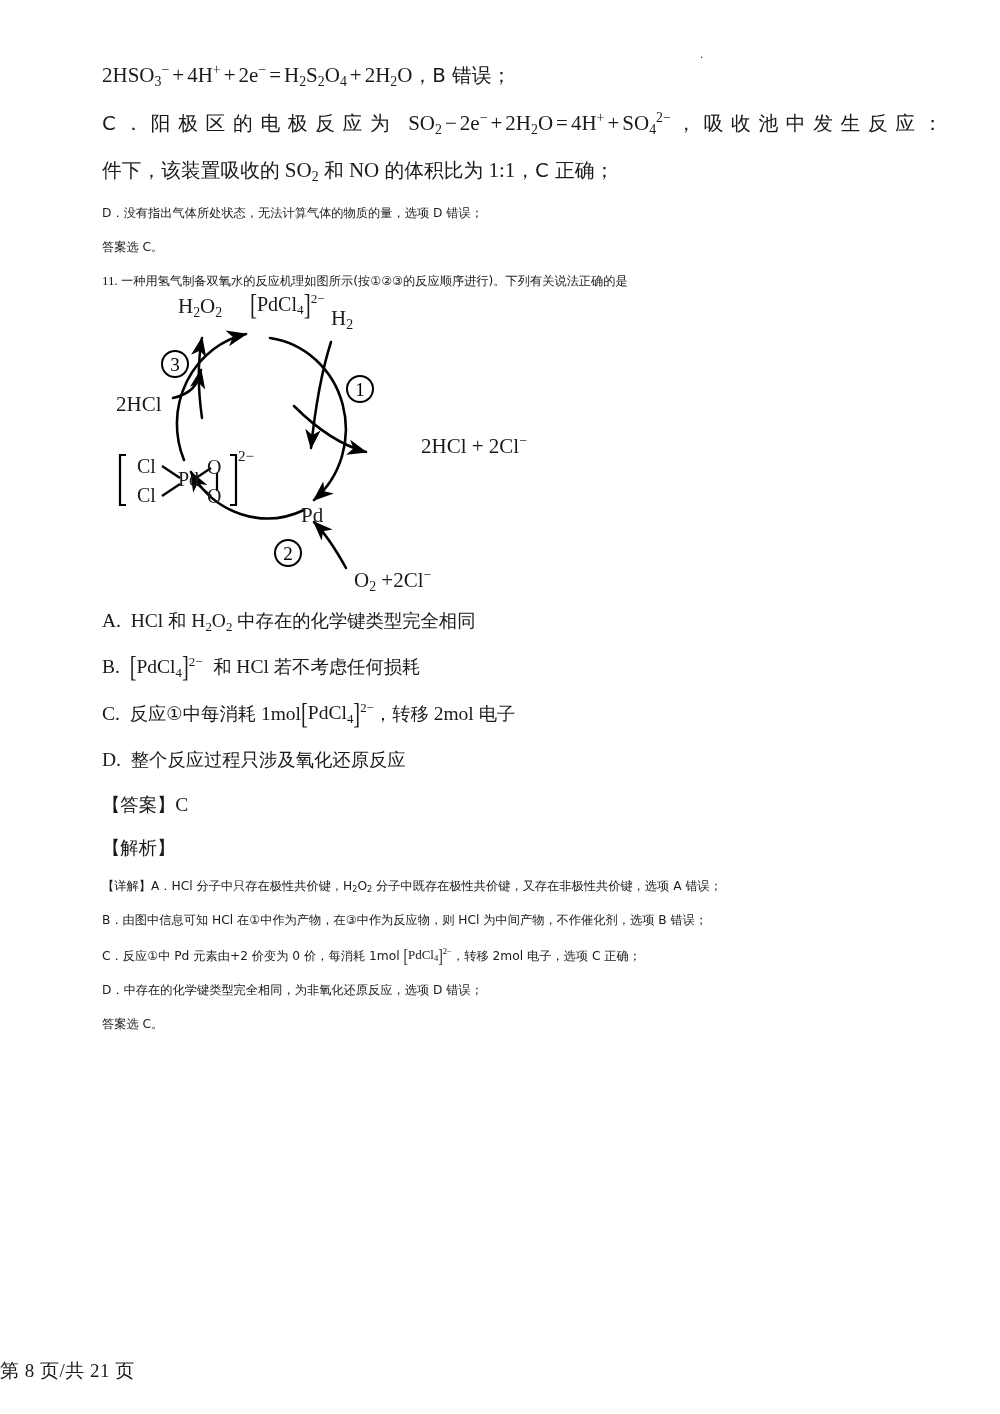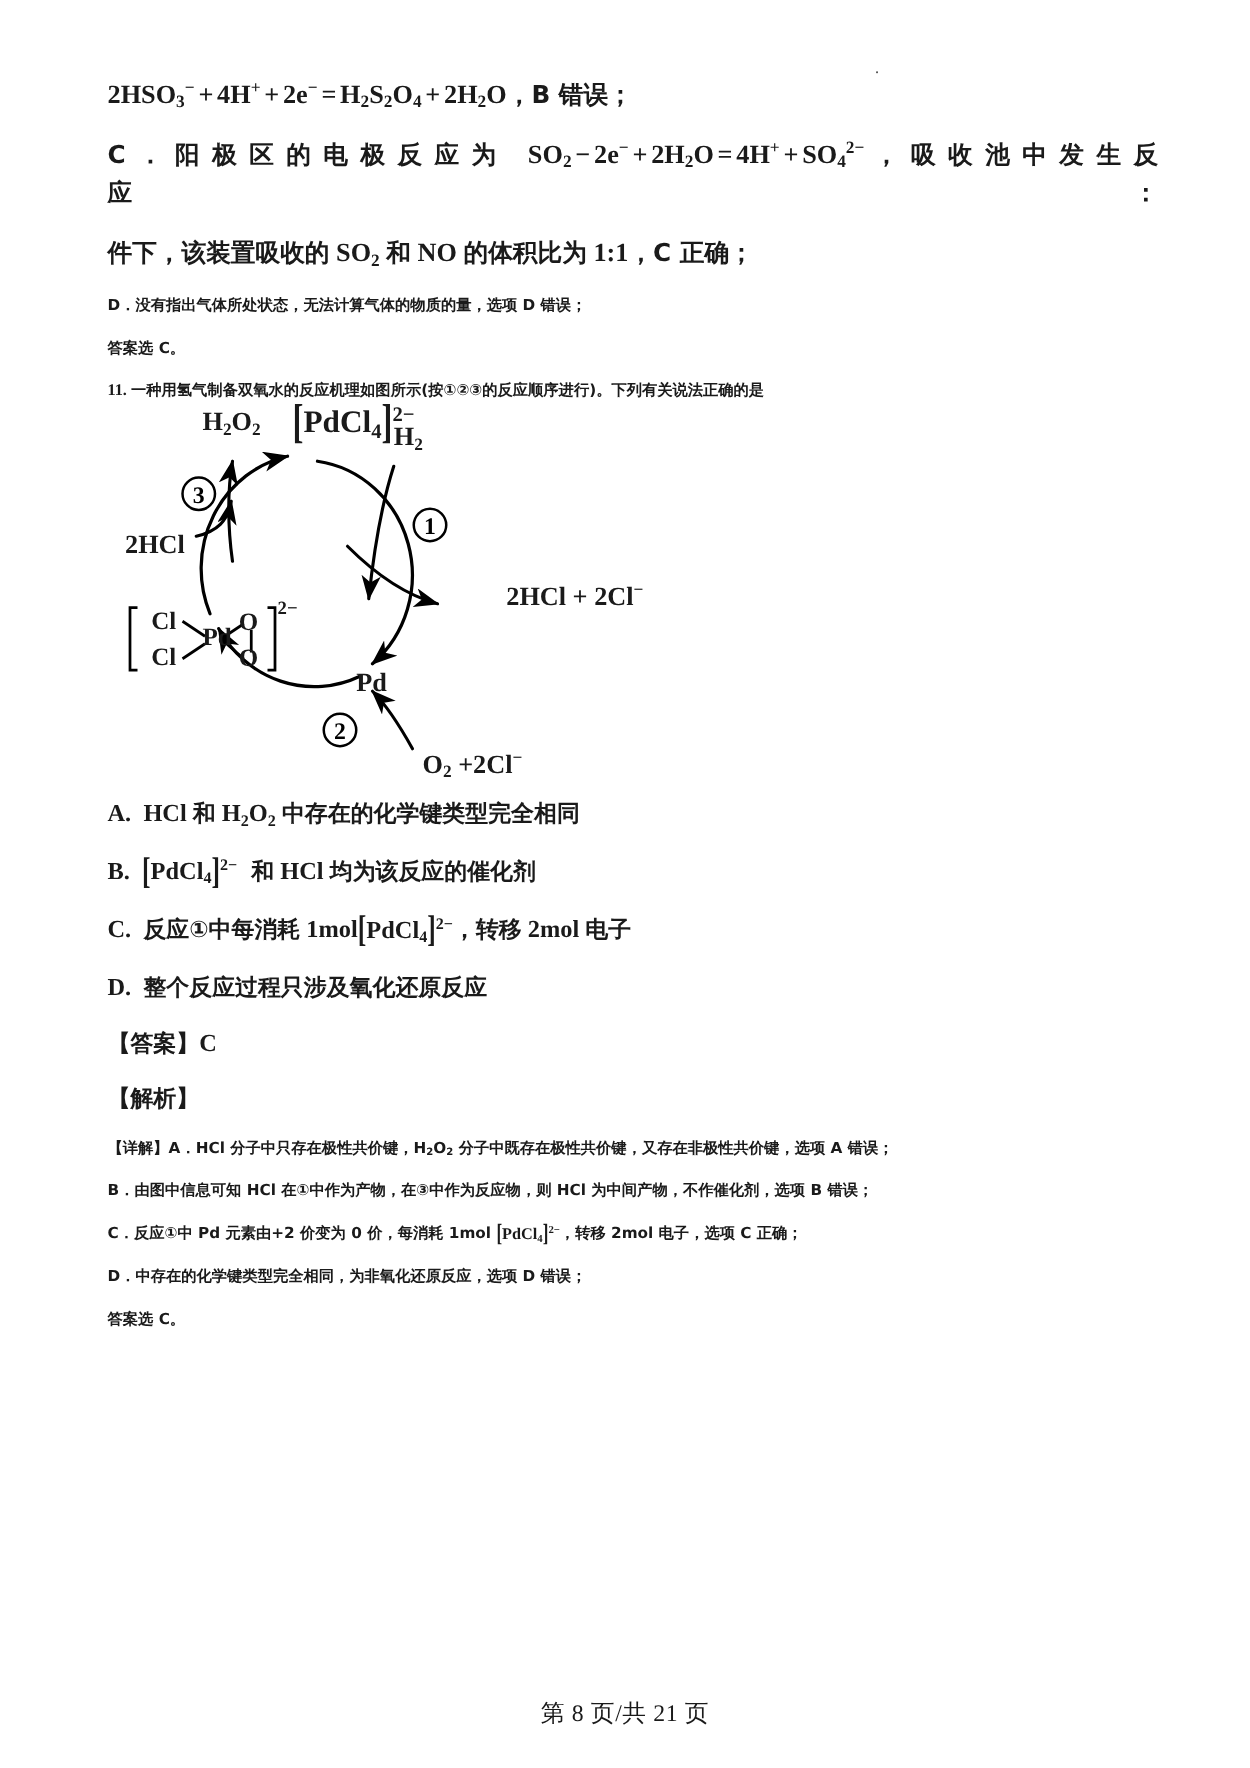--- a/index.html
+++ b/index.html
@@ -16,24 +16,23 @@
     overflow: hidden;
   }
   .page {
     position: absolute;
     left: 0; top: 0;
     width: 1000px;
     height: 1414px;
   }
   .content {
     position: absolute;
-    left: 86px;
+    left: 102px;
     top: 60px;
     width: 848px;
-    font-weight: bold;
   }
   .dot-mark {
     position: absolute;
     left: 700px;
     top: 47px;
     font-size: 13px;
     color: #444;
     line-height: 1;
   }
   .line {
@@ -72,21 +71,20 @@
     width: 430px;
     height: 300px;
     margin: 4px 0 6px 16px;
   }
   .figure-wrap svg { display: block; }
   .footer {
     position: absolute;
     left: 0;
     top: 1358px;
     width: 1000px;
-    text-align: center;
     font-size: 19px;
     letter-spacing: 0.5px;
   }
   .bracket-l, .bracket-r {
     display: inline-block;
     transform: scaleY(1.45);
     font-size: 1.05em;
     vertical-align: -0.02em;
   }
   .opt { font-size: 19.5px; line-height: 1.5; margin: 0 0 16px 0; }
@@ -178,21 +176,21 @@
           <line x1="44" y1="196" x2="62" y2="184"></line>
 
           <line x1="78" y1="178" x2="93" y2="168"></line>
           <line x1="78" y1="183" x2="93" y2="196"></line>
           <line x1="99" y1="173" x2="99" y2="191"></line>
         </g>
       </svg>
 
       <div style="position:absolute; left:60px; top:-6px; font-size:21px;">H<sub>2</sub>O<sub>2</sub></div>
 
-      <div style="position:absolute; left:132px; top:-8px; font-size:25px;">
+      <div style="position:absolute; left:132px; top:-8px; font-size:20px;">
         <span class="bracket-l">[</span>PdCl<sub>4</sub><span class="bracket-r">]</span><sup>2−</sup>
       </div>
 
       <div style="position:absolute; left:213px; top:6px; font-size:21px;">H<sub>2</sub></div>
 
       <div style="position:absolute; left:258px; top:134px; font-size:21px; white-space:nowrap;margin-left:45px;">2HCl&nbsp;+&nbsp;2Cl<sup>−</sup></div>
 
       <div style="position:absolute; left:183px; top:203px; font-size:21px;">Pd</div>
 
       <div style="position:absolute; left:196px; top:268px; font-size:21px; white-space:nowrap;margin-left:40px;">O<sub>2</sub>&nbsp;+2Cl<sup>−</sup></div>
@@ -208,21 +206,21 @@
     </div>
 
     <div class="opt">
       <span>A.</span>&nbsp;
       HCl&nbsp;<span class="cjk">和</span>&nbsp;H<sub>2</sub>O<sub>2</sub>&nbsp;<span class="cjk">中存在的化学键类型完全相同</span>
     </div>
 
     <div class="opt">
       <span>B.</span>&nbsp;
       <span class="nowrap"><span class="bracket-l">[</span>PdCl<sub>4</sub><span class="bracket-r">]</span><sup>2−</sup></span>
-      <span class="cjk">&nbsp;和</span>&nbsp;HCl&nbsp;<span class="cjk">均为该反应的催化剂</span>
+      <span class="cjk">&nbsp;和</span>&nbsp;HCl&nbsp;<span class="cjk">若不考虑任何损耗</span>
     </div>
 
     <div class="opt">
       <span>C.</span>&nbsp;
       <span class="cjk">反应①中每消耗</span>&nbsp;1mol<span class="nowrap"><span class="bracket-l">[</span>PdCl<sub>4</sub><span class="bracket-r">]</span><sup>2−</sup></span><span class="cjk">，转移</span>&nbsp;2mol&nbsp;<span class="cjk">电子</span>
     </div>
 
     <div class="opt">
       <span>D.</span>&nbsp;
       <span class="cjk">整个反应过程只涉及氧化还原反应</span>

